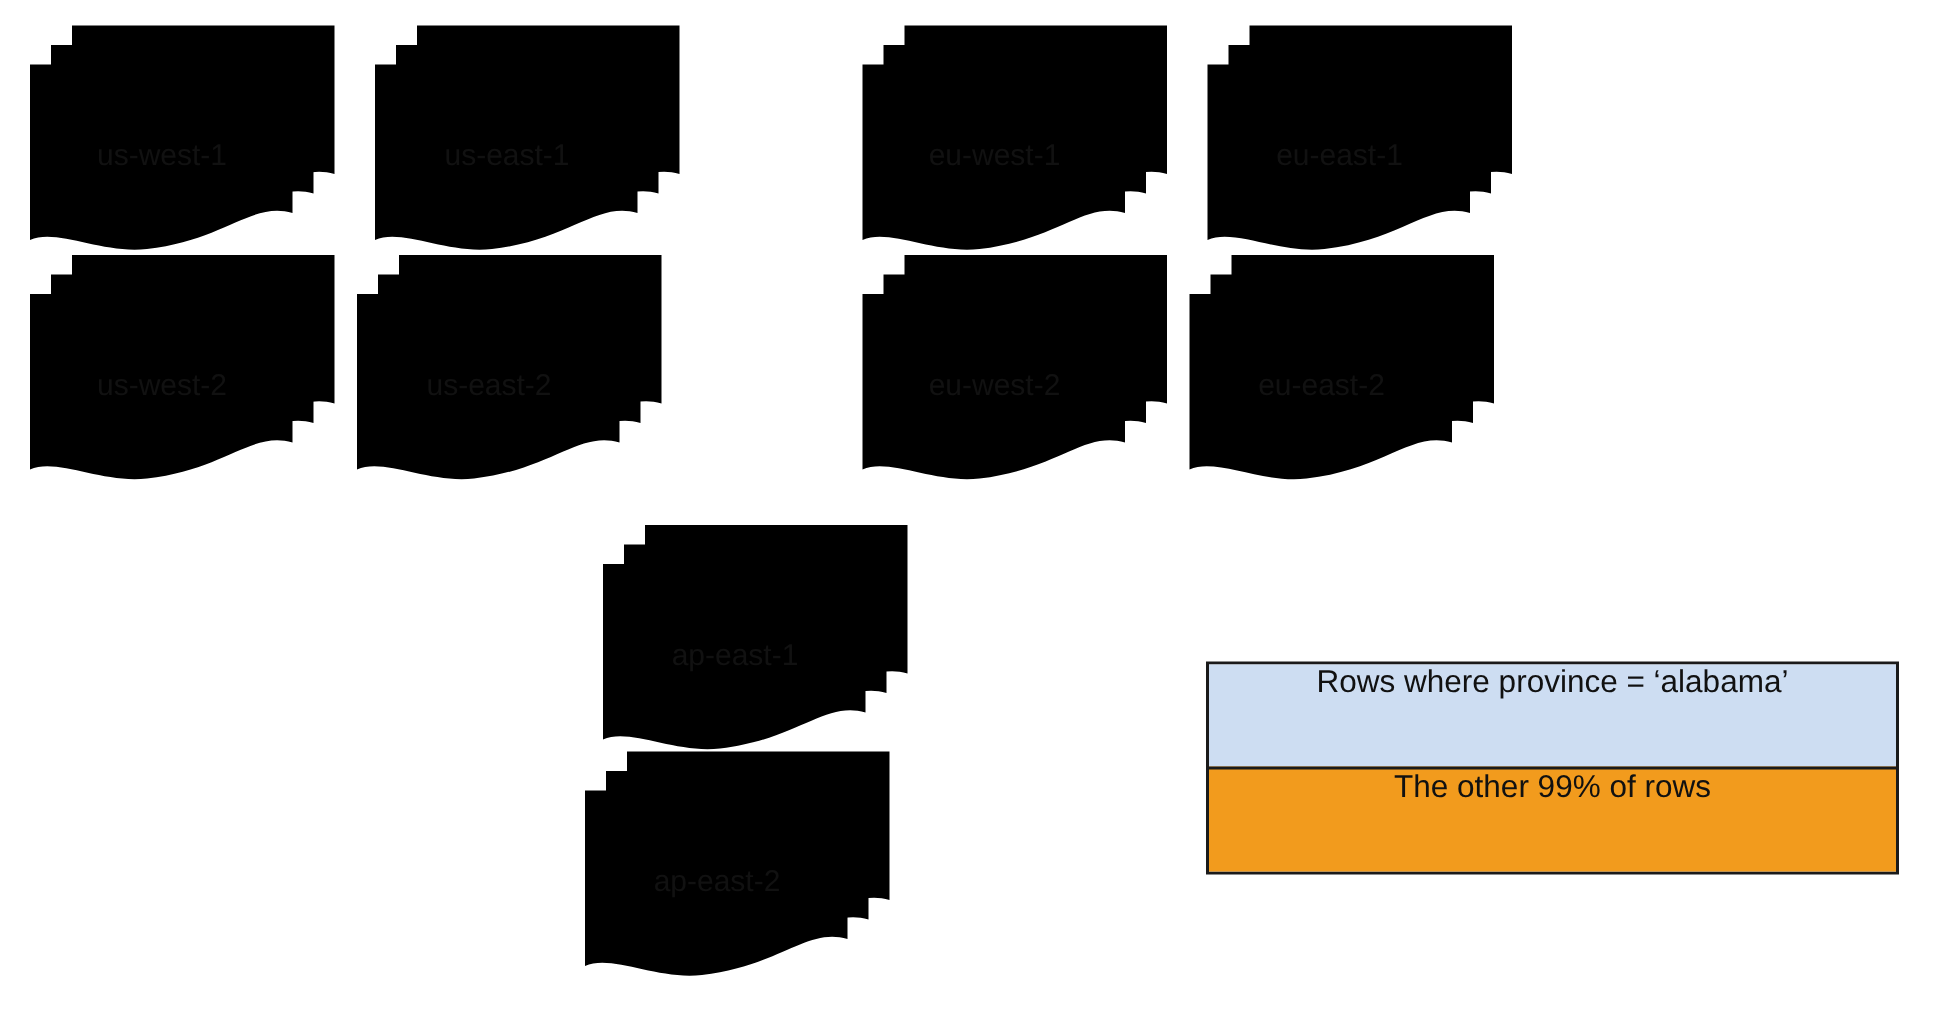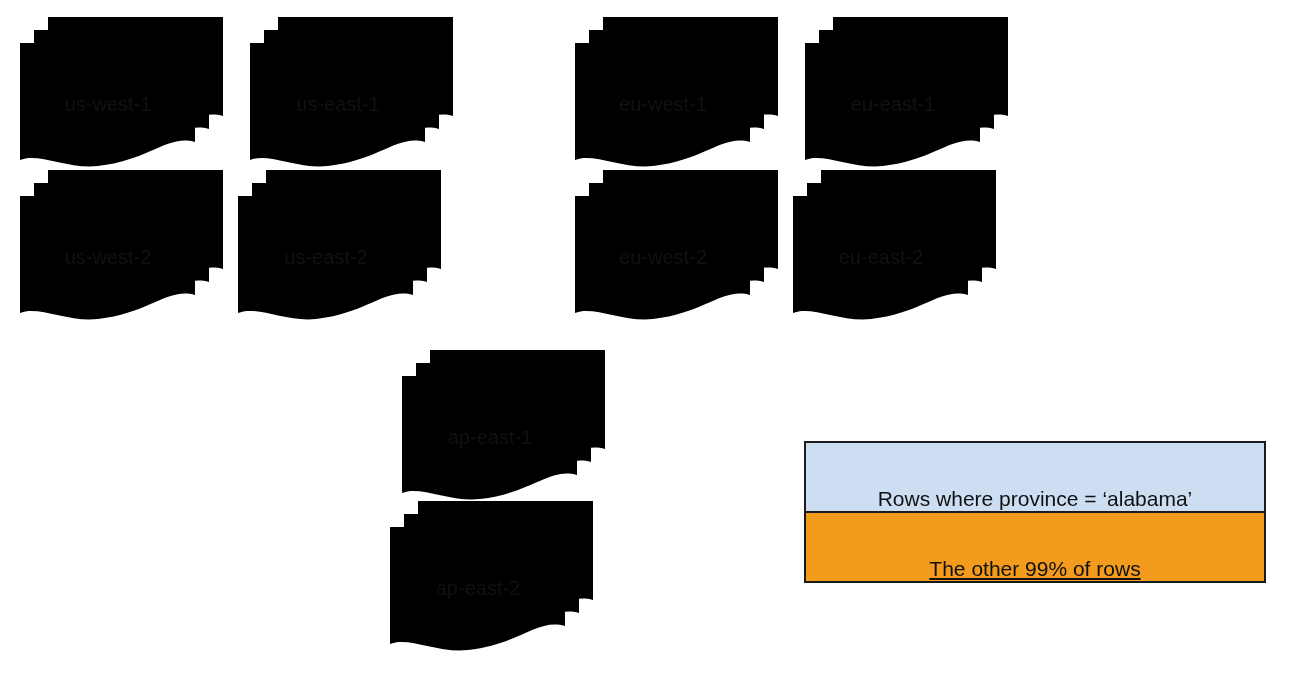--- a/index.html
+++ b/index.html
@@ -44,27 +44,27 @@
   .legend {
     position: absolute;
     left: 804px;
     top: 441px;
     width: 458px;
     border: 2px solid #1a1a1a;
   }
   .legend-row {
     height: 68px;
     display: flex;
-    align-items: flex-end;
+    align-items: flex-start;
     justify-content: center;
     font-size: 21px;
     color: #111111;
   }
   .legend-row.blue   { background: var(--region-fill, #cdddf2); }
-  .legend-row.orange { background: var(--highlight-fill, #f29b1d); border-top: 2px solid #1a1a1a; text-decoration: underline; }
+  .legend-row.orange { background: var(--highlight-fill, #f29b1d); border-top: 2px solid #1a1a1a; }
 </style>
 </head>
 <body>
 
 <svg width="0" height="0" style="position:absolute">
   <defs>
     <path id="docShape" d="M0,0 H175 V99 C148,91 130,117 78,123 C48,126.5 18,109 0,117 Z"></path>
   </defs>
 </svg>
 

